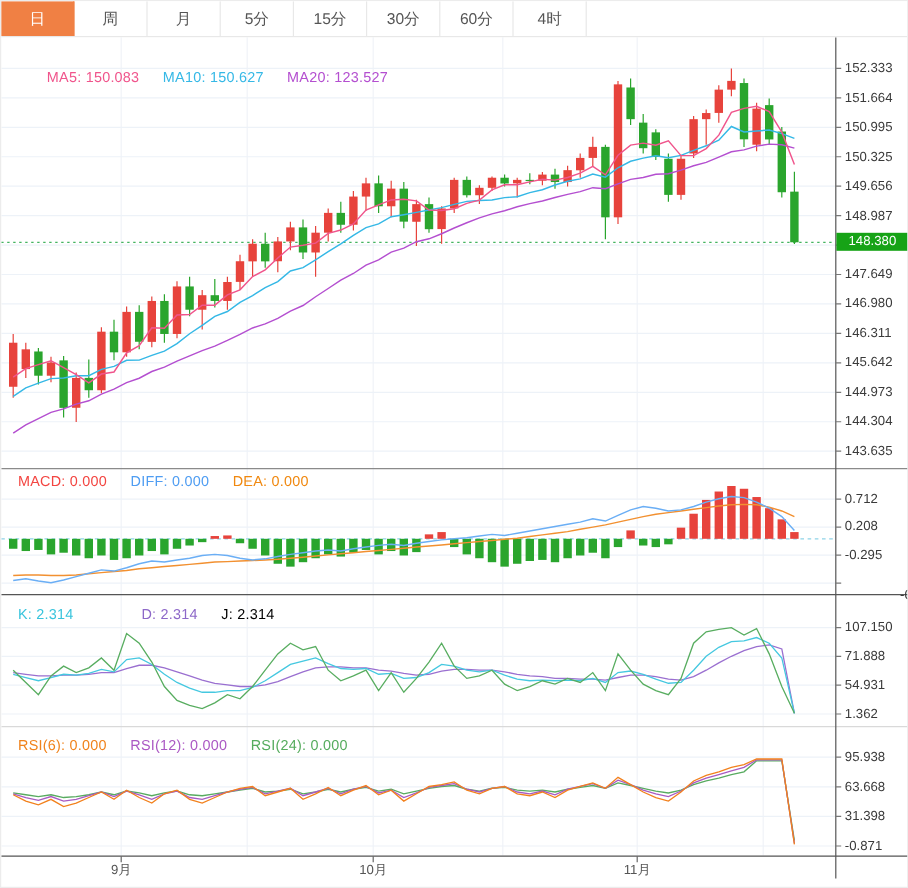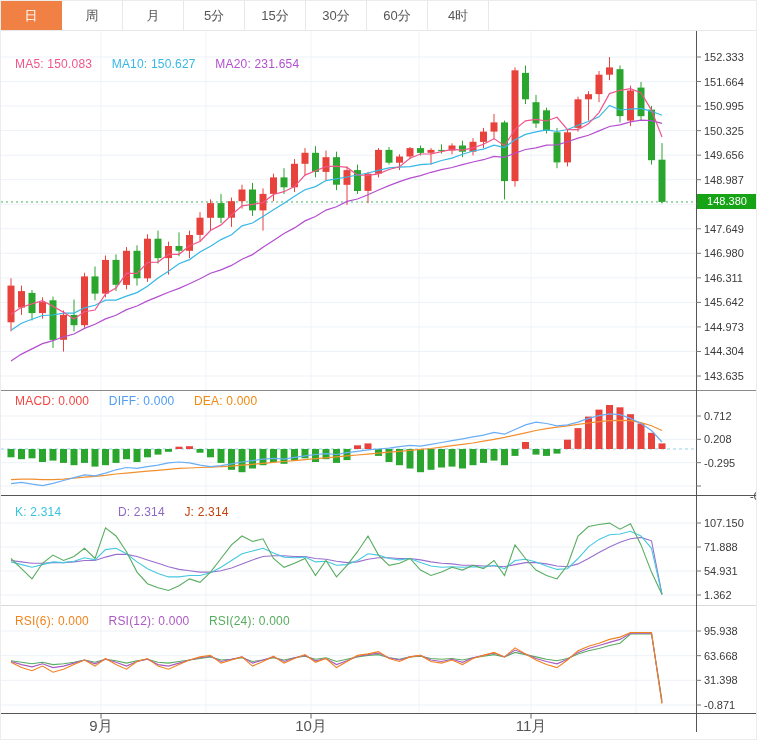--- a/index.html
+++ b/index.html
@@ -14,26 +14,26 @@
   .tab-fill{flex:1;}
   .inforow{position:absolute;left:14px;font-size:12px;white-space:nowrap;z-index:4;letter-spacing:0.2px;}
   .inforow .item{margin-right:16px;}
   #ohlcrow{top:37px;}
   #ohlcrow .lbl{color:#3d3d3d;}
   #ohlcrow .val{color:#1aa31a;margin-left:3px;}
   #marow{top:56px;}
   #macdrow{top:393px;}
   #kdjrow{top:504px;}
   #rsirow{top:613px;}
-  .c-ma5{color:#f0558c;}  .c-ma10{color:#35b8e6;text-align:right;} .c-ma20{color:#b44fd0;}
+  .c-ma5{color:#f0558c;margin-left:24px;}  .c-ma10{color:#35b8e6;text-align:right;} .c-ma20{color:#b44fd0;}
   .c-macd{color:#f34541;} .c-diff{color:#4f9df2;} .c-dea{color:#f0880f;}
-  .c-k{color:#38c4dc;}    .c-d{color:#8d68c8;margin-left:37px;}   .c-j{color:#c2410c;}
+  .c-k{color:#38c4dc;}    .c-d{color:#8d68c8;margin-left:37px;}   .c-j{color:#000000;}
   .c-r6{color:#f0831c;}   .c-r12{color:#ab59c4;} .c-r24{color:#56ac5e;}
   .ytick{position:absolute;left:703px;font-size:11px;color:#3a3a3a;transform:translateY(-50%);z-index:3;}
-  .month{position:absolute;top:716px;font-size:15px;color:#555;transform:translateX(-50%);z-index:3;}
+  .month{position:absolute;top:716px;font-size:11px;color:#555;transform:translateX(-50%);z-index:3;}
   .price-tag{position:absolute;left:696px;width:60px;height:15px;background:#16a316;color:#fff;
              font-size:11px;line-height:15px;text-align:center;z-index:5;}
 </style>
 </head>
 <body>
 
 <div class="widget">
 
   <svg id="plot" width="757" height="740">
       <line x1="100" y1="30" x2="100" y2="712" stroke="#f0f3f8" stroke-width="1"></line>
@@ -318,21 +318,21 @@
     <div class="tab">30分</div>
     <div class="tab">60分</div>
     <div class="tab">4时</div>
     <div class="tab-fill"></div>
   </div>
 
 
   <div id="marow" class="inforow">
     <span class="item c-ma5"><span>MA5:</span> <span>150.083</span></span>
     <span class="item c-ma10"><span>MA10:</span> <span>150.627</span></span>
-    <span class="item c-ma20"><span>MA20:</span> <span>231.654</span></span>
+    <span class="item c-ma20"><span>MA20:</span> <span>123.527</span></span>
   </div>
 
   <div id="macdrow" class="inforow">
     <span class="item c-macd"><span>MACD:</span> <span>0.000</span></span>
     <span class="item c-diff"><span>DIFF:</span> <span>0.000</span></span>
     <span class="item c-dea"><span>DEA:</span> <span>0.000</span></span>
   </div>
 
   <div id="kdjrow" class="inforow">
     <span class="item c-k"><span>K:</span> <span>2.314</span></span>

